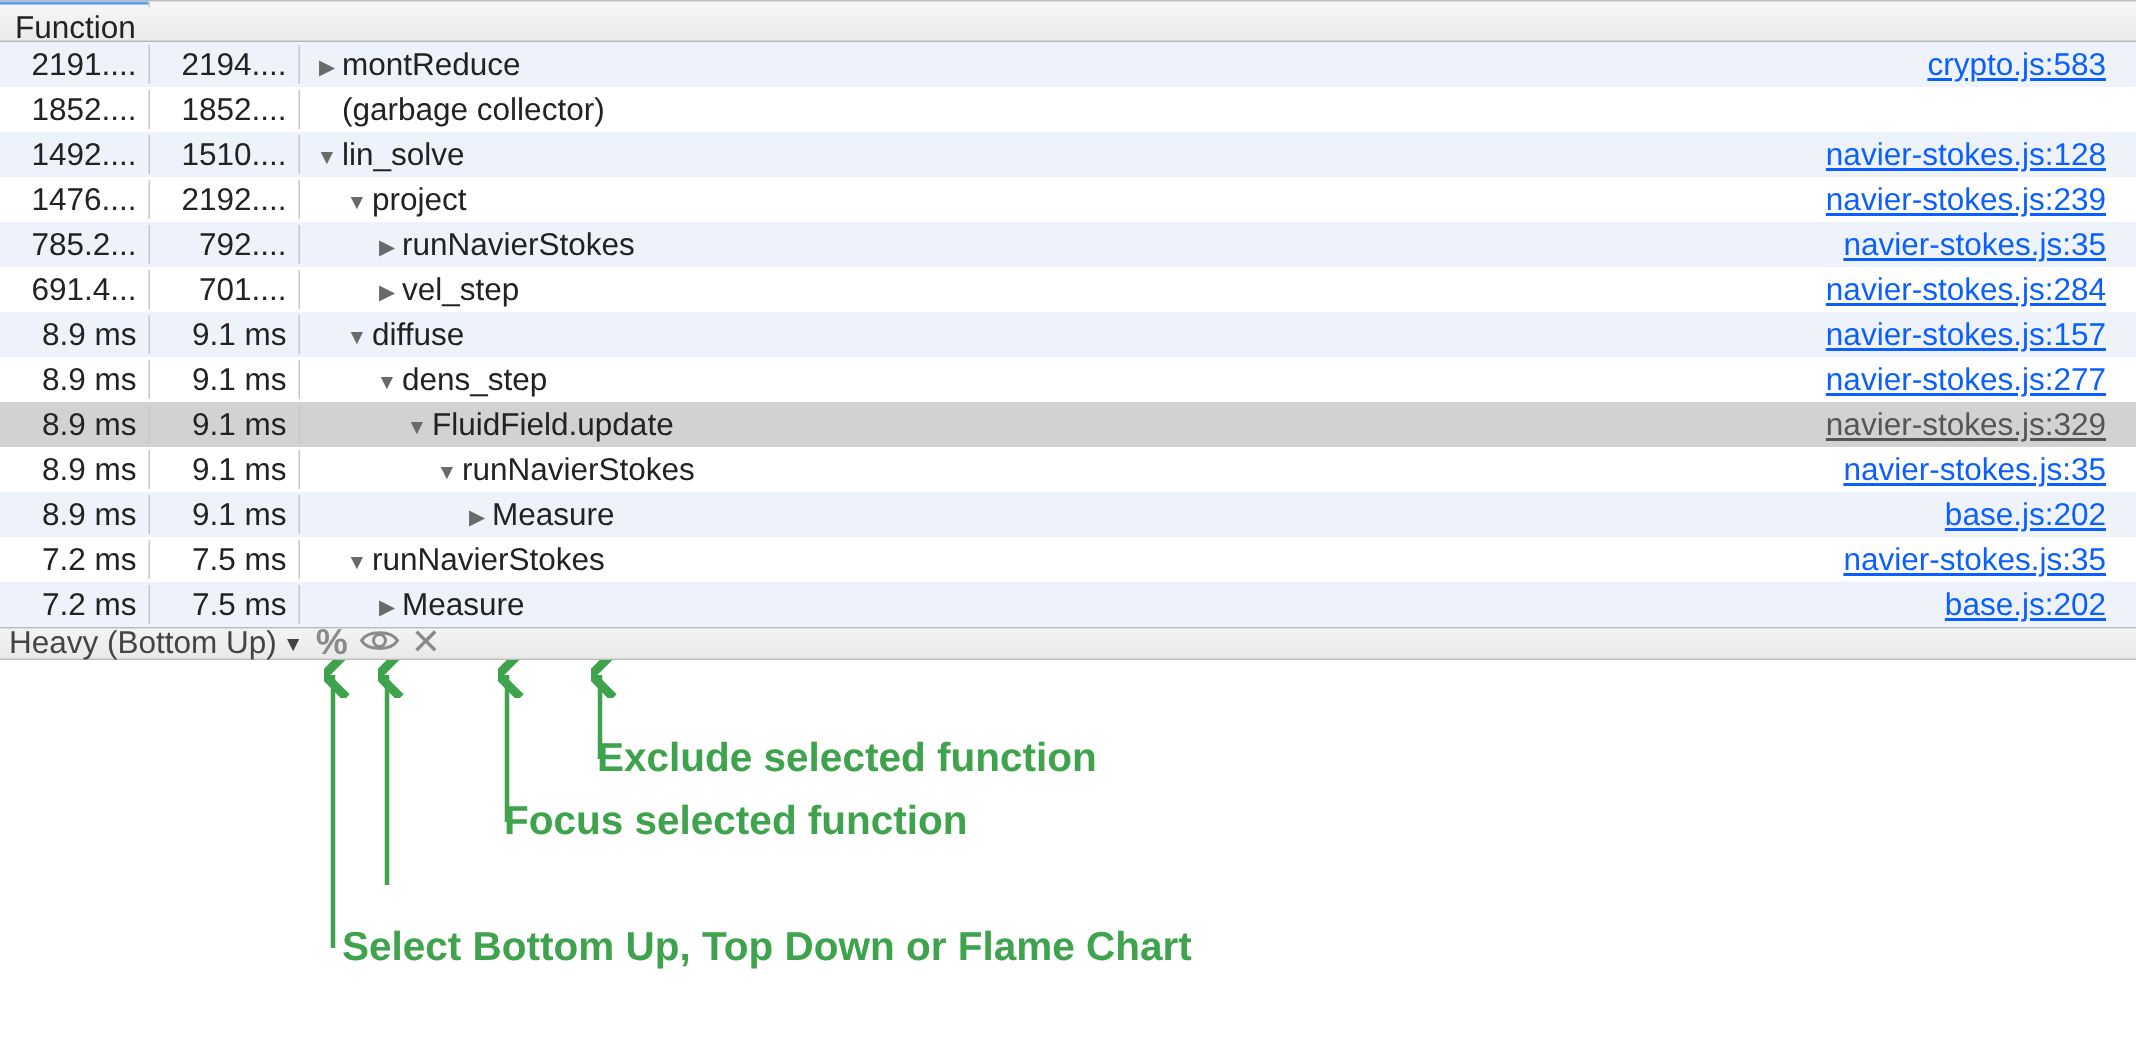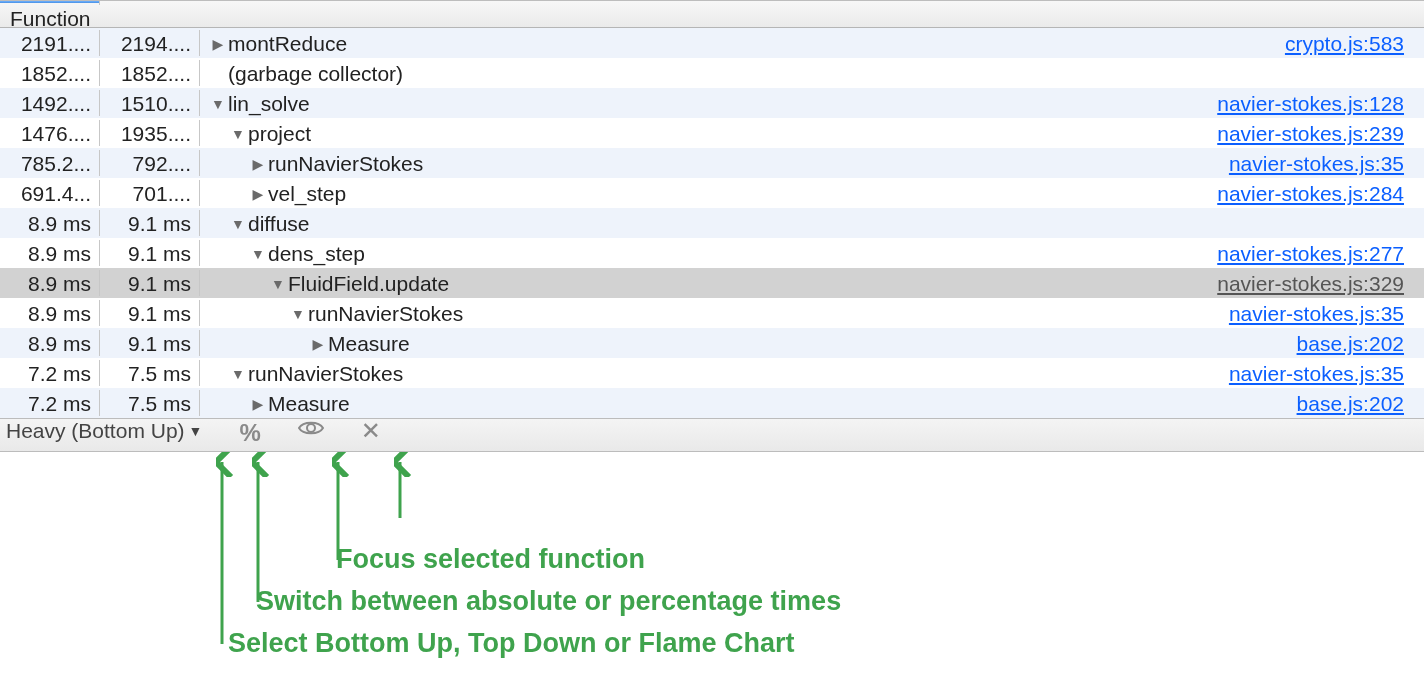--- a/index.html
+++ b/index.html
@@ -59,28 +59,28 @@
   .fn-name { margin-left: 2px; white-space: nowrap; }
   .link {
     margin-left: auto;
     color: #0b5fff;
     text-decoration: underline;
     white-space: nowrap;
     padding-right: 10px;
   }
   .row.sel .link { color: #555; text-decoration: underline; }
   .toolbar {
-    height: 34px;
+    height: 22px;
     background: linear-gradient(#f4f4f4, #e9e9e9);
     border-top: 1px solid #bcbcbc;
     border-bottom: 1px solid #bcbcbc;
     display: flex;
-    align-items: flex-start;
+    align-items: center;
     padding-left: 6px;
-    gap: 37px;
+    gap: 8px;
     color: #444;
   }
   .toolbar .dd { display: flex; align-items: center; gap: 4px; }
   .toolbar .ico { color: #8a8a8a; font-size: 22px; line-height: 1; }
   .toolbar .pct { font-weight: 600; font-size: 24px; color: #8a8a8a; }
   .annot {
     position: relative;
     height: 220px;
     width: 1424px;
   }
@@ -137,21 +137,21 @@
         <div class="col-total">1510....</div>
         <div class="col-func">
           <span class="indent" style="width: 0px;"></span>
           <span class="disclosure">▼</span>
           <span class="fn-name">lin_solve</span>
           <a class="link">navier-stokes.js:128</a>
         </div>
       </div>
       <div class="row">
         <div class="col-self">1476....</div>
-        <div class="col-total">1935....</div>
+        <div class="col-total">2192....</div>
         <div class="col-func">
           <span class="indent" style="width: 20px;"></span>
           <span class="disclosure">▼</span>
           <span class="fn-name">project</span>
           <a class="link">navier-stokes.js:239</a>
         </div>
       </div>
       <div class="row alt">
         <div class="col-self">785.2...</div>
         <div class="col-total">792....</div>
@@ -172,20 +172,21 @@
           <a class="link">navier-stokes.js:284</a>
         </div>
       </div>
       <div class="row alt">
         <div class="col-self">8.9 ms</div>
         <div class="col-total">9.1 ms</div>
         <div class="col-func">
           <span class="indent" style="width: 20px;"></span>
           <span class="disclosure">▼</span>
           <span class="fn-name">diffuse</span>
+          <a class="link">navier-stokes.js:157</a>
         </div>
       </div>
       <div class="row">
         <div class="col-self">8.9 ms</div>
         <div class="col-total">9.1 ms</div>
         <div class="col-func">
           <span class="indent" style="width: 40px;"></span>
           <span class="disclosure">▼</span>
           <span class="fn-name">dens_step</span>
           <a class="link">navier-stokes.js:277</a>
@@ -267,18 +268,18 @@
       </defs>
 
       <line x1="222" y1="192" x2="222" y2="10" stroke="#3fa34d" stroke-width="3" marker-end="url(#ah)"></line>
 
       <line x1="258" y1="150" x2="258" y2="10" stroke="#3fa34d" stroke-width="3" marker-end="url(#ah)"></line>
 
       <line x1="338" y1="108" x2="338" y2="10" stroke="#3fa34d" stroke-width="3" marker-end="url(#ah)"></line>
 
       <line x1="400" y1="66" x2="400" y2="10" stroke="#3fa34d" stroke-width="3" marker-end="url(#ah)"></line>
     </svg>
+    <div class="annot-label" style="left:398px; top:50px;">Exclude selected function</div>
     <div class="annot-label" style="left:336px; top:92px;">Focus selected function</div>
-    <div class="annot-label" style="left:256px; top:134px;">Switch between absolute or percentage times</div>
     <div class="annot-label" style="left:228px; top:176px;">Select Bottom Up, Top Down or Flame Chart</div>
   </div>
 
 </div>
 
 </body></html>

